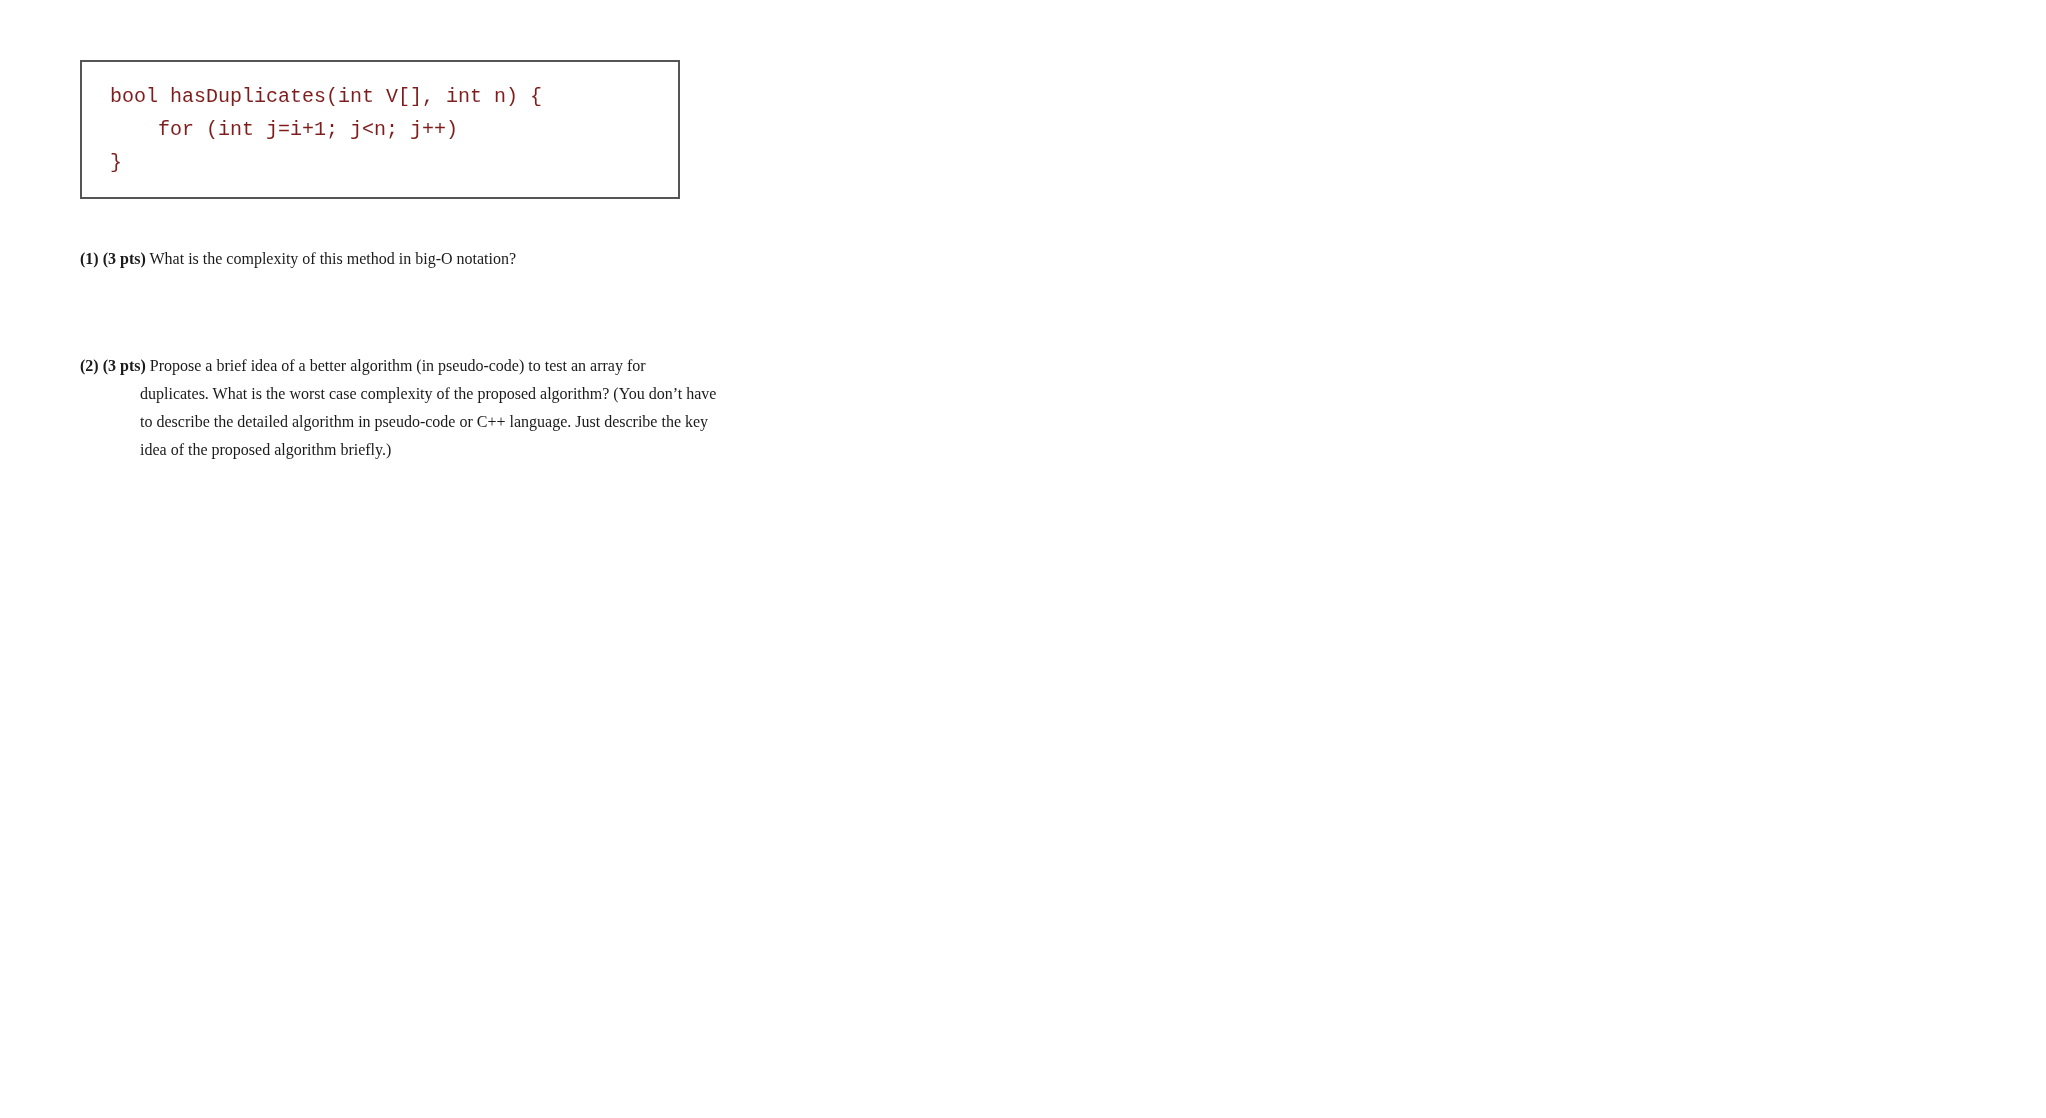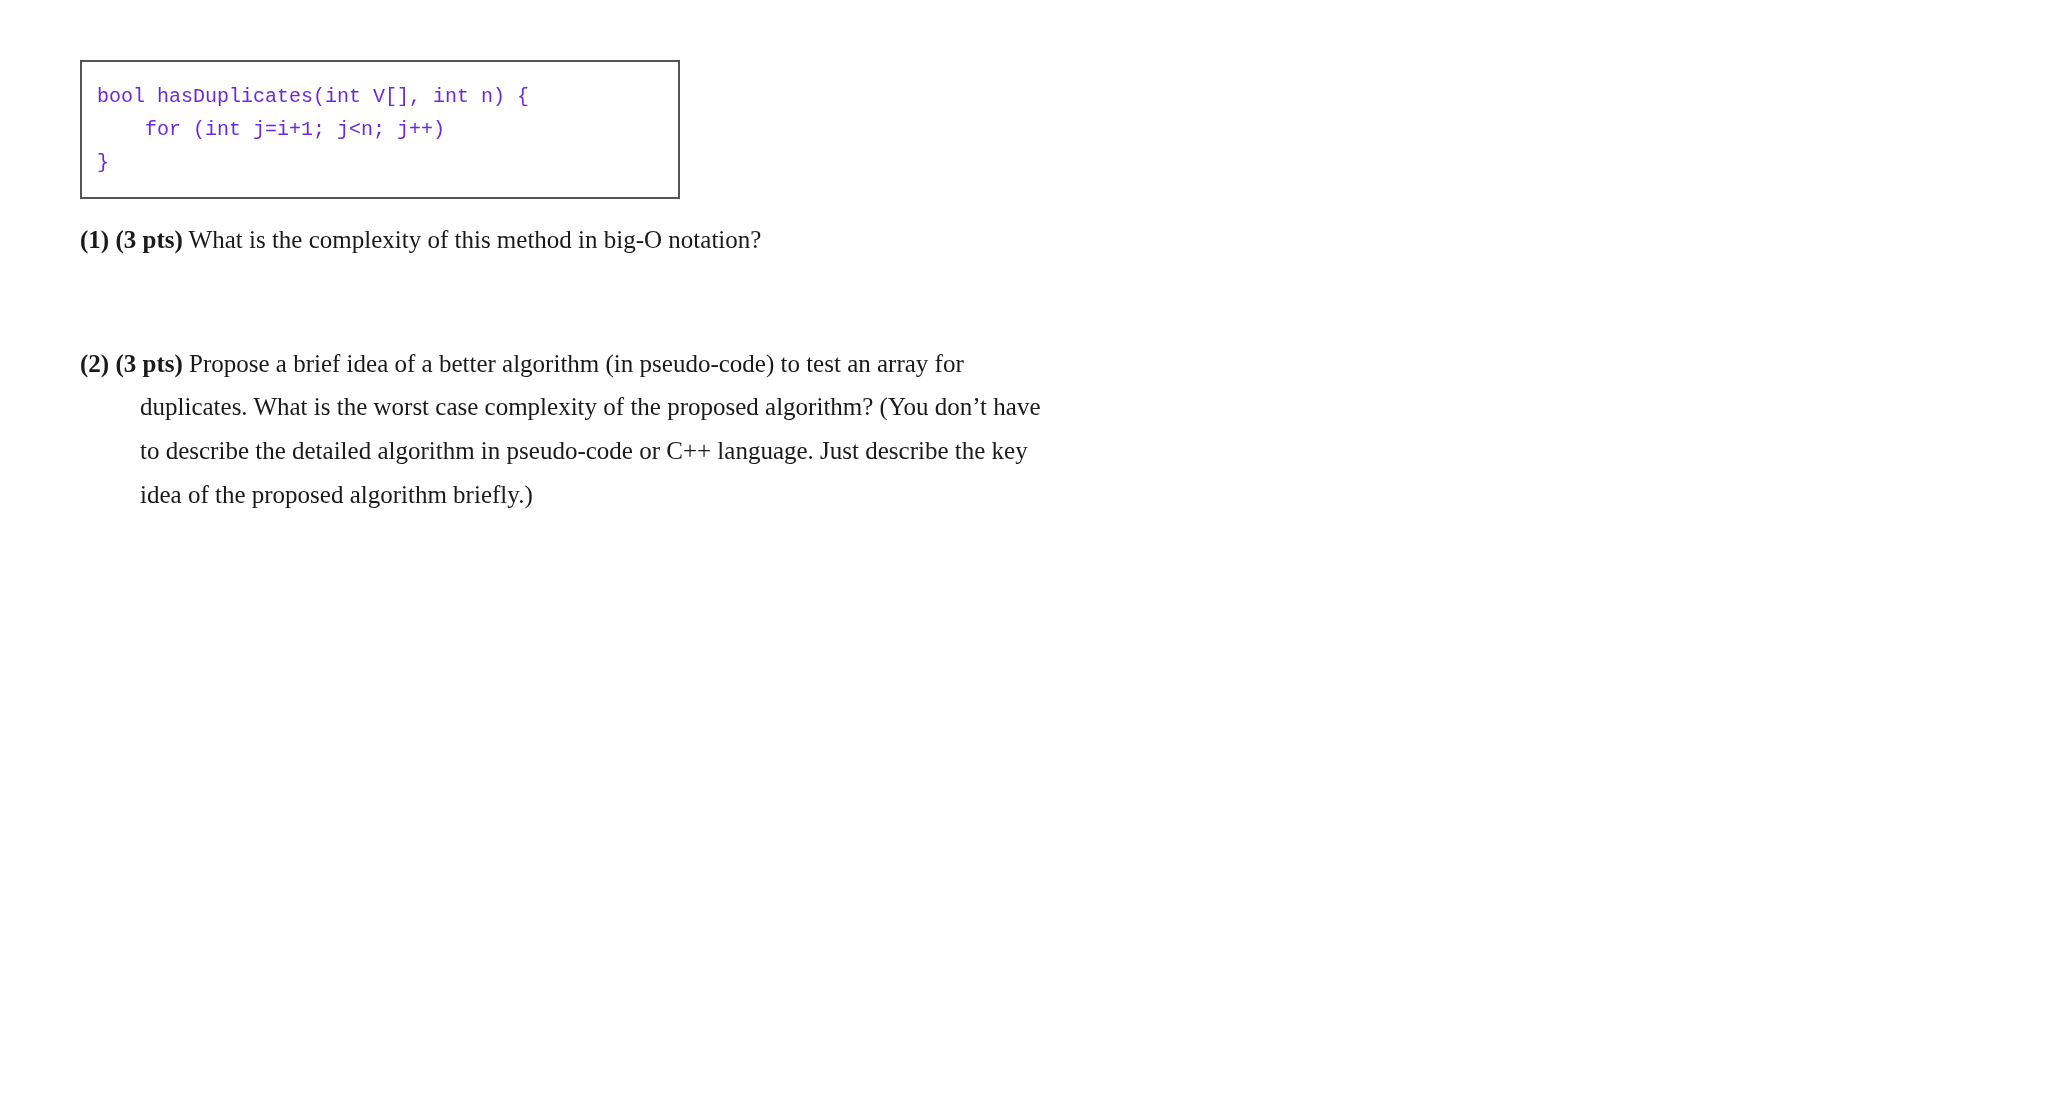--- a/index.html
+++ b/index.html
@@ -19,37 +19,37 @@
     }
 
     .question-header {
       font-size: 24px;
       font-weight: bold;
       margin-bottom: 24px;
     }
 
     .code-block {
       border: 2px solid #555;
-      padding: 18px 15px;
+      padding: 18px 28px;
       font-family: "Courier New", Courier, monospace;
       font-size: 20px;
-      color: #6d28d9;
+      color: #7f1d1d;
       display: inline-block;
-      margin-bottom: 20px;
+      margin-bottom: 46px;
       background: #fff;
       line-height: 1.65;
       min-width: 600px;
     }
 
     .code-line {
       white-space: pre;
     }
 
     .sub-question {
-      font-size: 25px;
+      font-size: 16px;
       margin-bottom: 20px;
       line-height: 1.7;
     }
 
     .sub-question-label {
       font-weight: bold;
     }
 
     .sub-question-pts {
       font-weight: bold;

